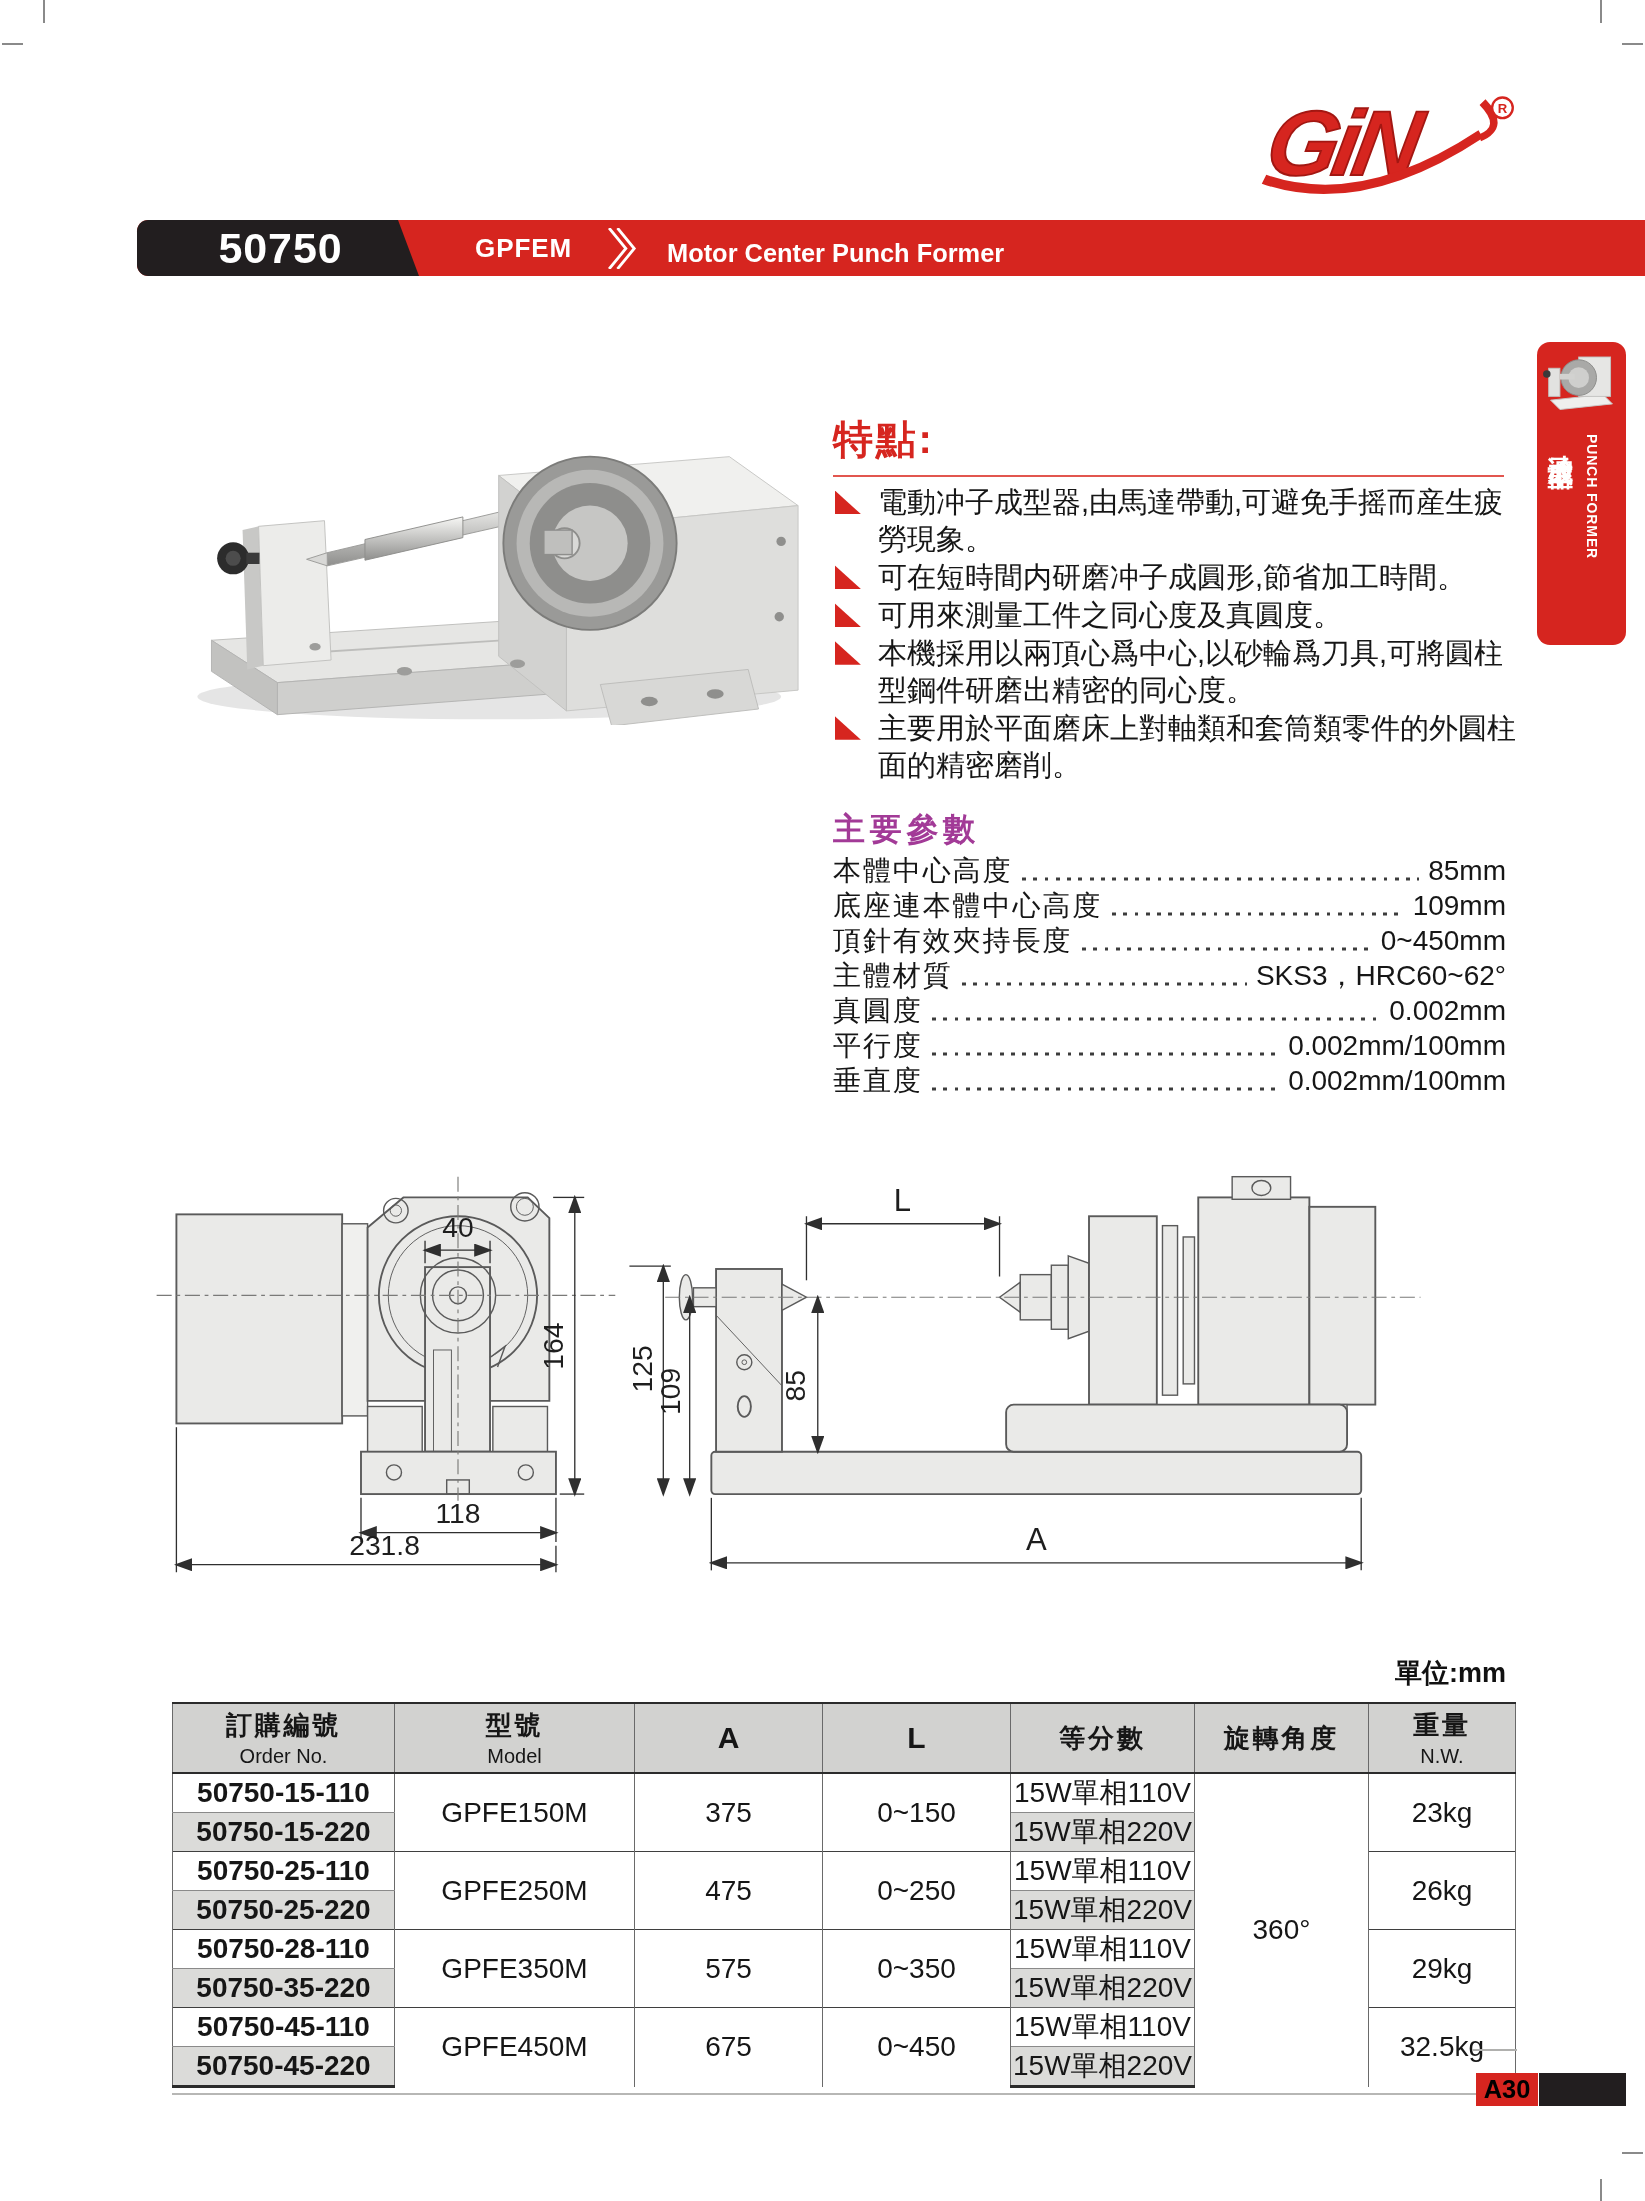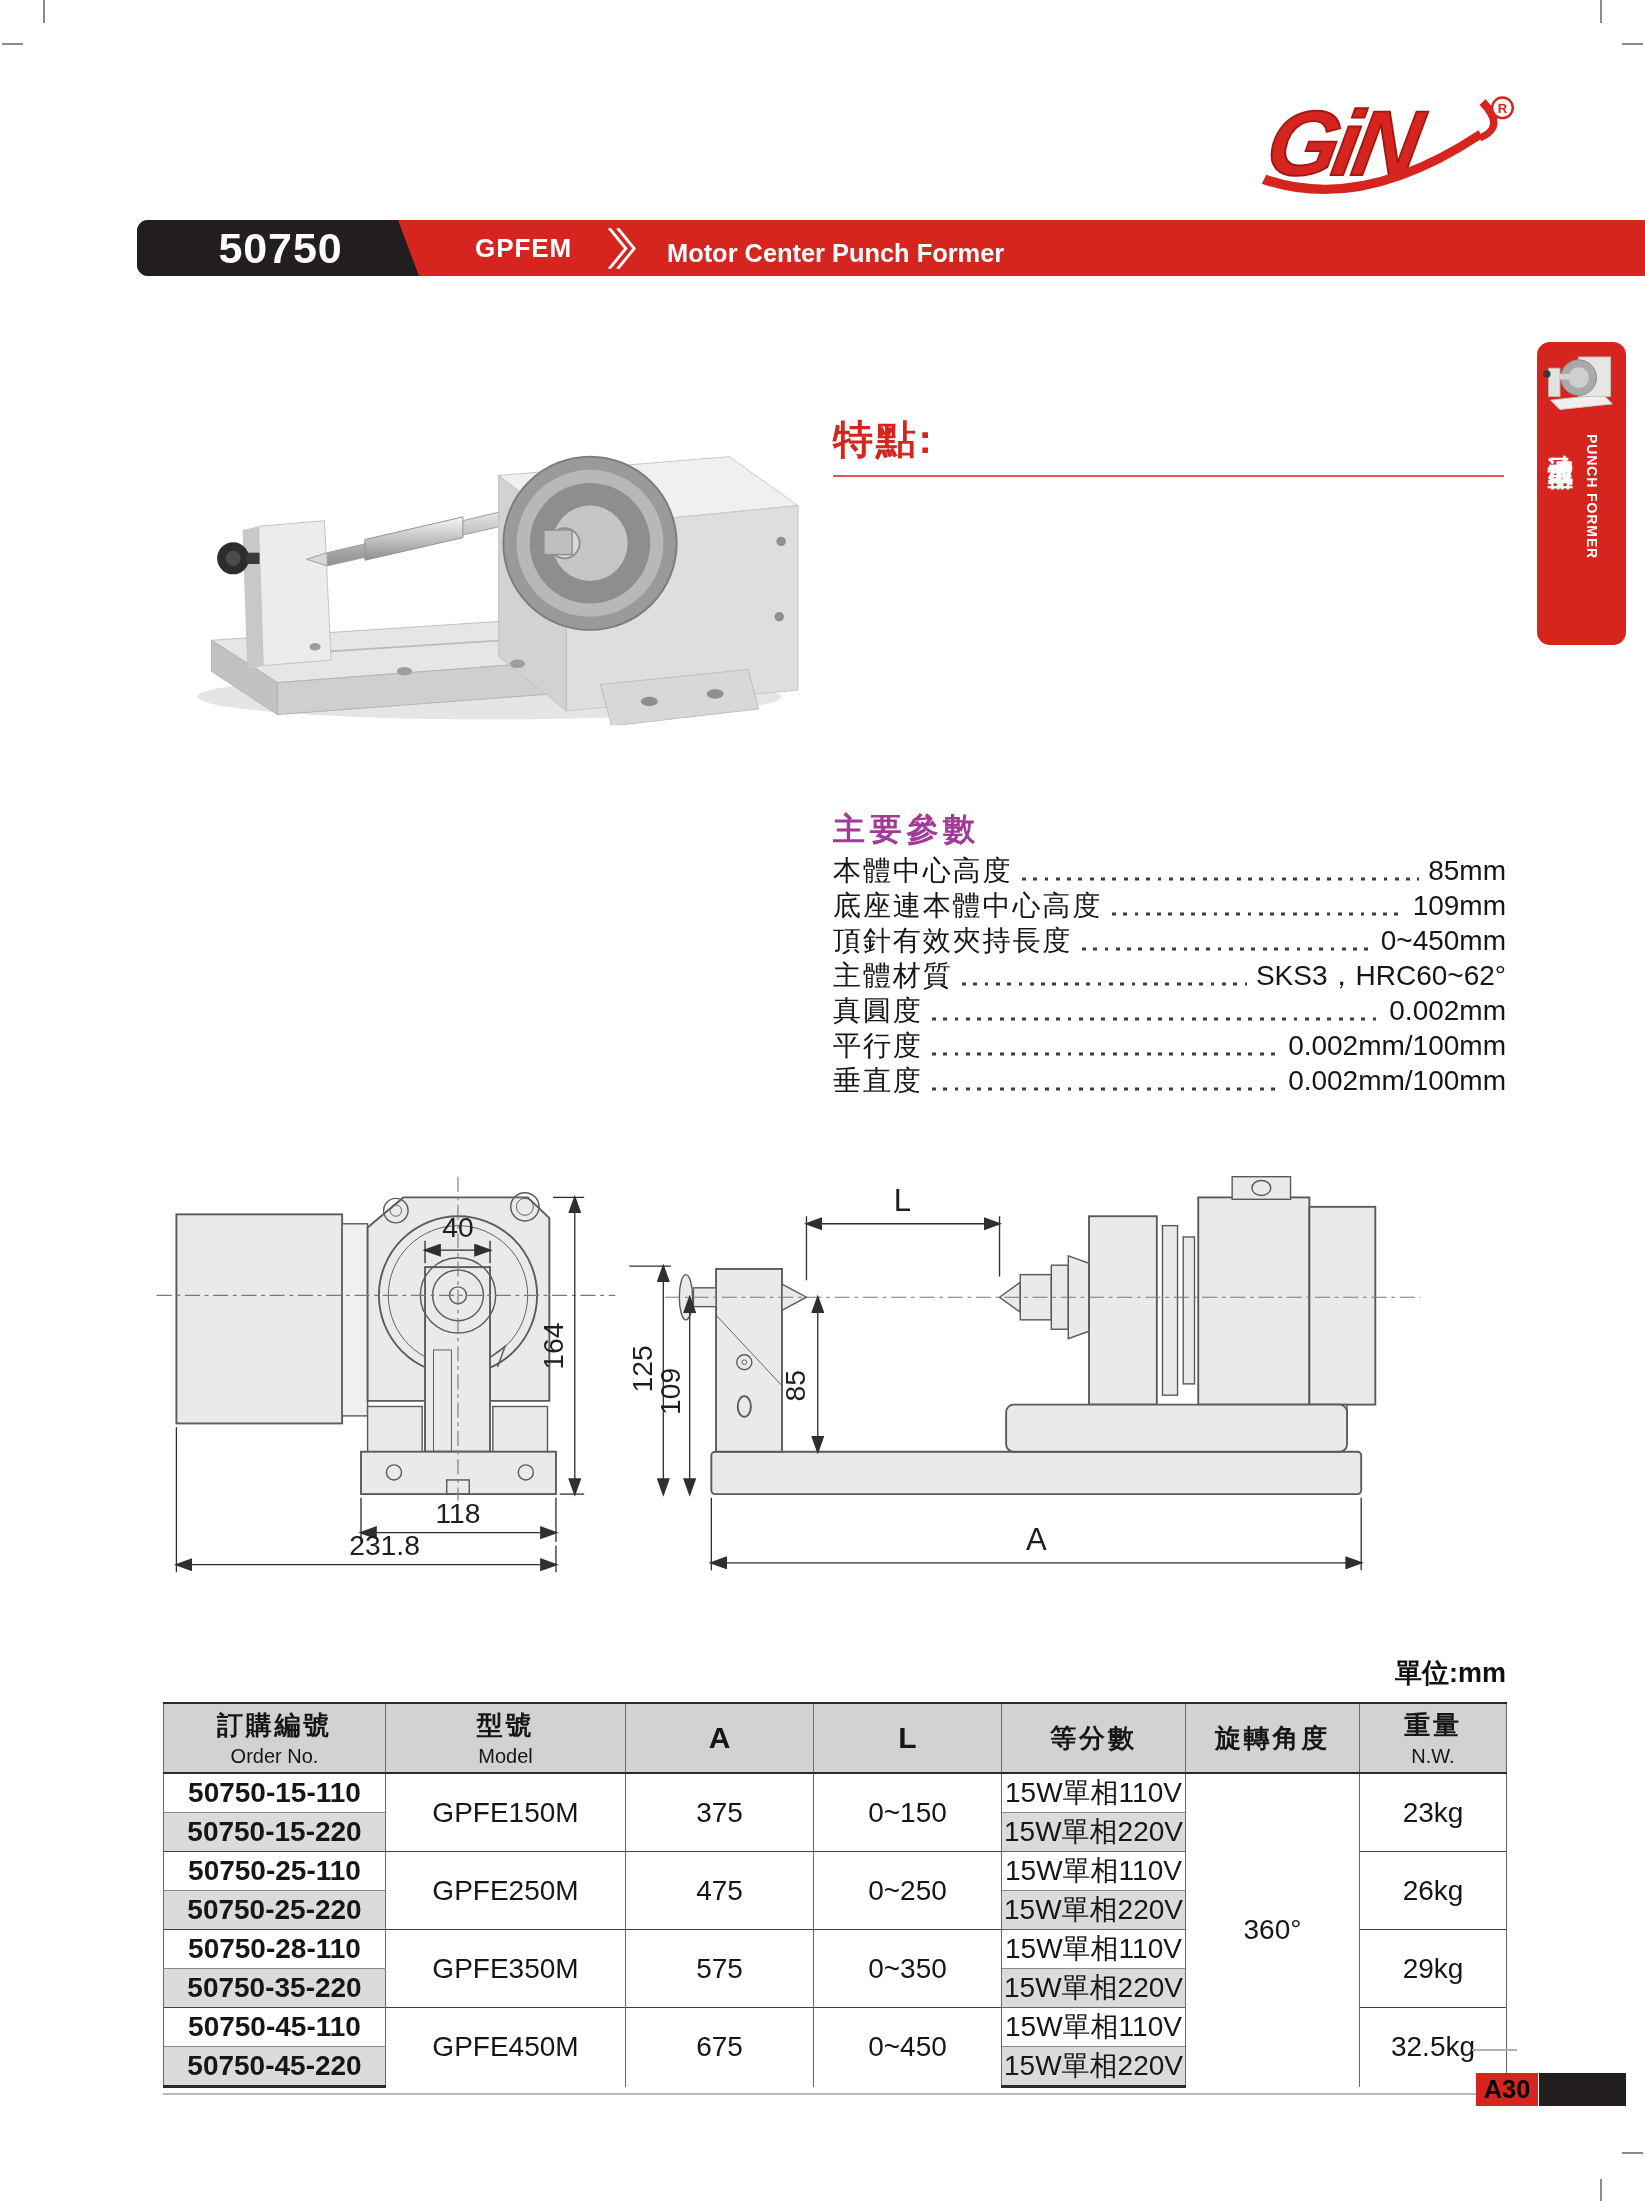--- a/index.html
+++ b/index.html
@@ -35,21 +35,21 @@
 
   
   .side-tab{left:1537px;top:342px;width:89px;height:303px;background:#d6251f;border-radius:13px;}
   .tab-zh{position:absolute;left:7.5px;top:92px;writing-mode:vertical-rl;text-orientation:upright;color:#fff;font-size:25.4px;font-weight:700;letter-spacing:2.8px;}
   .tab-en{position:absolute;left:47px;top:92px;writing-mode:vertical-rl;color:#fff;font-size:14px;font-weight:700;letter-spacing:0.9px;}
 
   
   .unit-label{left:1384px;top:1655px;width:122px;text-align:right;font-size:27px;font-weight:600;color:#111;}
 
   
-  .spec-table-wrap{left:163px;top:1702px;width:1344px;}
+  .spec-table-wrap{left:172px;top:1702px;width:1344px;}
   table.spec{border-collapse:collapse;table-layout:fixed;width:1344px;}
   table.spec td,table.spec th{border-left:1.4px solid #6a6a6a;border-right:1.4px solid #6a6a6a;text-align:center;vertical-align:middle;padding:0;color:#161616;}
   table.spec tr.head th{background:#d2d2d0;height:68px;border-top:2.8px solid #2b2b2b;border-bottom:2.8px solid #2b2b2b;font-weight:600;}
   .th-zh{display:block;font-size:26px;font-weight:600;letter-spacing:2.8px;}
   .th-en{display:block;font-size:20px;font-weight:400;margin-top:1.9px;}
   .th-single{font-size:30px;font-weight:600;}
   table.spec td{height:35px;font-size:28px;}
   td.order{font-size:25.4px;font-weight:700;}
   td.gray{background:#dbdbd9;}
   td.phase{font-size:23.5px;border:1.4px solid #666;}
@@ -149,20 +149,27 @@
       <ellipse cx="300" cy="388" rx="8" ry="4.5" fill="#9d9d9b"></ellipse>
       <ellipse cx="420" cy="380" rx="8" ry="4.5" fill="#9d9d9b"></ellipse>
       <ellipse cx="205" cy="362" rx="6" ry="4" fill="#9d9d9b"></ellipse>
       <circle cx="700" cy="250" r="5" fill="#8f8f8d"></circle>
       <circle cx="698" cy="330" r="5" fill="#8f8f8d"></circle>
     </svg>
   </div>
 
   <div class="abs feat-heading">特點:</div>
   <div class="abs feat-underline"></div>
+  <ul class="abs feat-list">
+    <li><span>電動冲子成型器,由馬達帶動,可避免手摇而産生疲勞現象。</span></li>
+    <li><span>可在短時間内研磨冲子成圓形,節省加工時間。</span></li>
+    <li><span>可用來測量工件之同心度及真圓度。</span></li>
+    <li><span>本機採用以兩頂心爲中心,以砂輪爲刀具,可將圓柱型鋼件研磨出精密的同心度。</span></li>
+    <li><span>主要用於平面磨床上對軸類和套筒類零件的外圓柱面的精密磨削。</span></li>
+  </ul>
 
   <div class="abs spec-heading">主要參數</div>
   <div class="abs spec-list">
     <div class="spec-row">
         <span class="spec-label">本體中心高度</span>
         <span class="spec-dots"></span>
         <span class="spec-value">85mm</span>
       </div>
     <div class="spec-row">
         <span class="spec-label">底座連本體中心高度</span>

